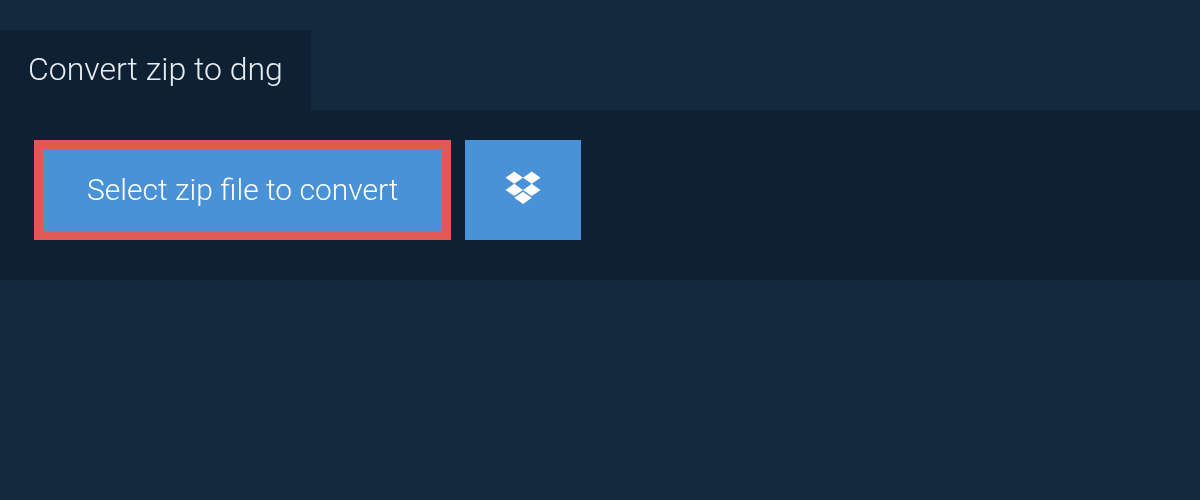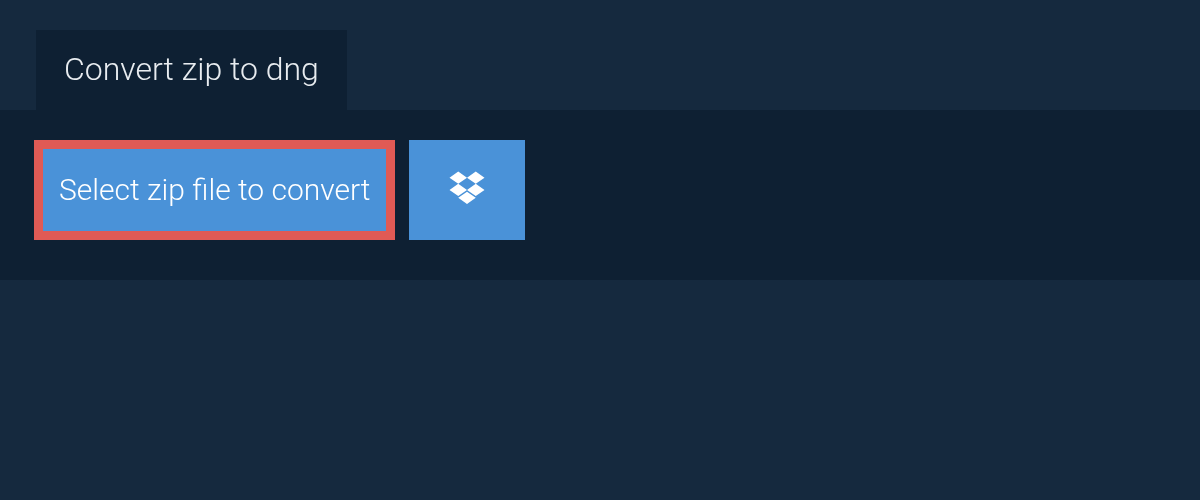--- a/index.html
+++ b/index.html
@@ -15,39 +15,38 @@
       overflow: hidden;
     }
     .tab {
       background: #0e2033;
       color: #e8ecf0;
       display: inline-block;
       padding: 20px 28px 22px 28px;
       font-size: 32px;
       font-weight: 300;
       margin-top: 30px;
-      margin-left: 36px;
     }
     .panel {
       background: #0e2033;
       width: 100%;
       padding: 30px 34px 40px 34px;
     }
     .button-row {
       display: flex;
       gap: 14px;
       align-items: stretch;
     }
     .select-button {
       background: #4a92d8;
       color: #ffffff;
       border: 9px solid #e05a55;
       font-size: 30px;
       font-weight: 300;
-      padding: 26px 16px;
+      padding: 26px 44px;
       cursor: pointer;
       line-height: 1;
       font-family: inherit;
     }
     .dropbox-button {
       background: #4a92d8;
       border: none;
       width: 116px;
       display: flex;
       align-items: center;

